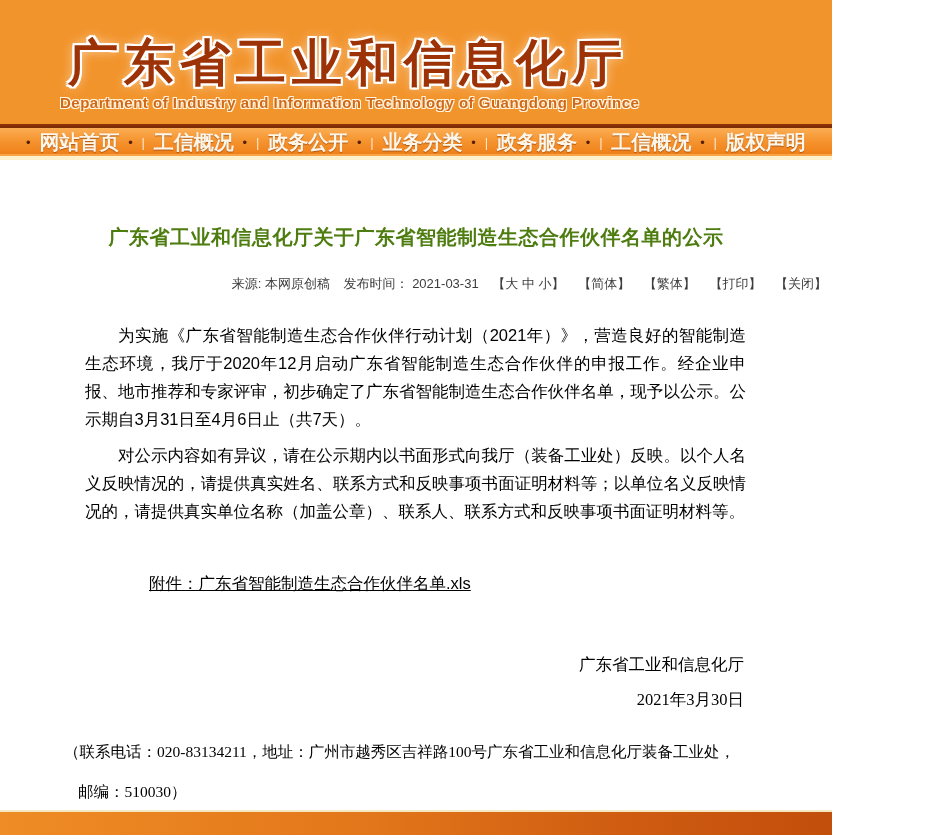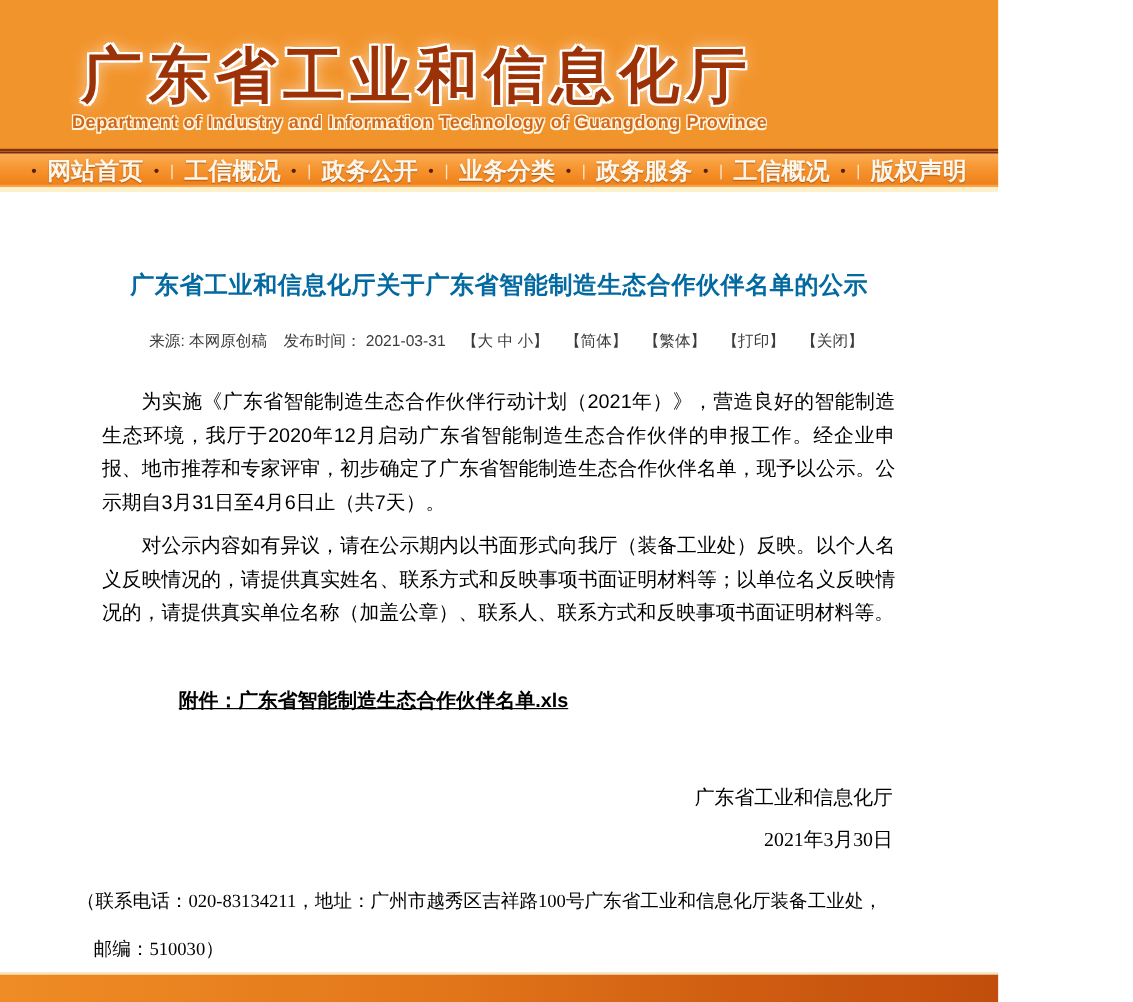--- a/index.html
+++ b/index.html
@@ -50,40 +50,40 @@
     text-shadow:0 1px 1px rgba(120,45,0,0.55); cursor:pointer; white-space:nowrap;
   }
   .nav-dot { color:#581e02; font-size:13px; line-height:1; }
   .nav-pipe { color:rgba(255,246,230,0.85); font-size:13px; }
   .cream-line { height:4px; background:#fcf1cb; }
 
   
   .content { position:relative; color:#000; }
   .article-title {
     margin-top:64px; text-align:center;
-    font-size:20px; font-weight:bold; color:#0369a1;
+    font-size:20px; font-weight:bold; color:#4d7c0f;
     letter-spacing:0.5px;
   }
   .meta {
-    margin-top:24px; text-align:center;
+    margin-top:24px; text-align:right;
     font-size:13px; color:#3c3c3c;padding-left:12px;
   }
   .meta span { margin:0 5px; white-space:nowrap; }
   .meta .ctrl { cursor:pointer; }
 
   .paragraphs {
     margin:28px 86px 0 85px;
     font-family:Liberation Sans, sans-serif;
     font-size:16.5px; line-height:28px; text-align:justify;
   }
   .paragraphs p { text-indent:2em; margin-bottom:8px; }
 
   .attachment {
     margin:40px 86px 0 117px;
-    font-size:16.5px; font-weight:bold; color:#000;
+    font-size:16.5px; font-weight:normal; color:#000;
     text-decoration:underline; cursor:pointer; display:inline-block;padding-left:32px;
   }
 
   .signoff {
     margin:52px 88px 0 0; text-align:right;
     font-family:"Liberation Serif","DejaVu Serif",serif;
     font-size:16.5px; line-height:35px;
   }
 
   .contact {

